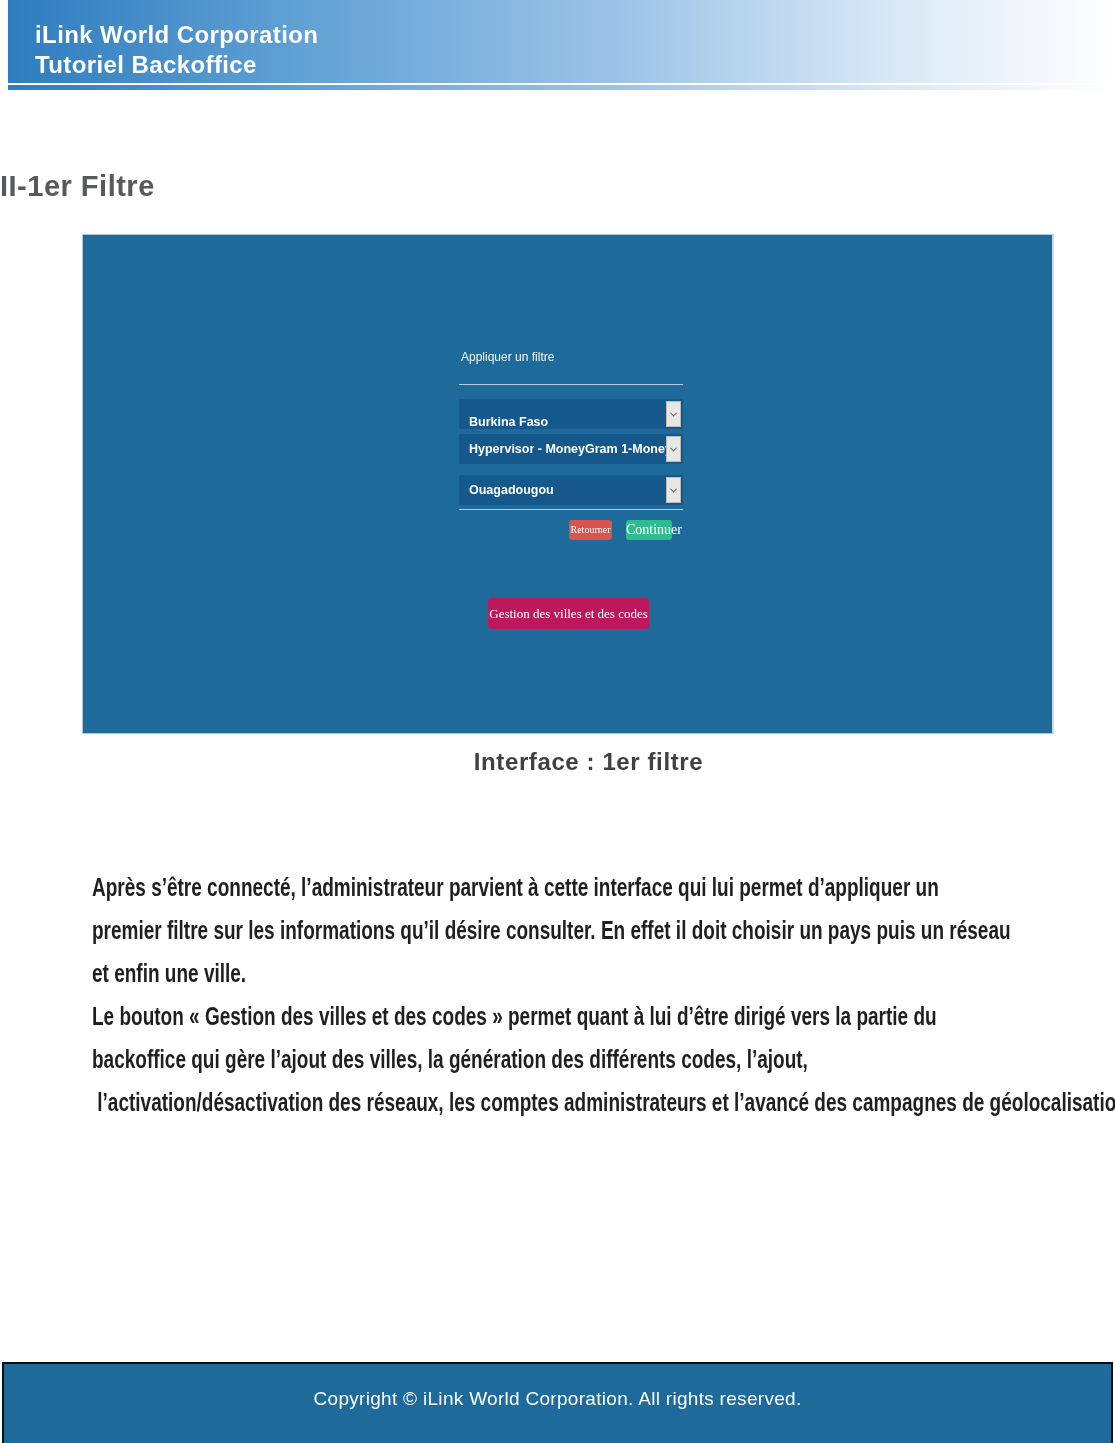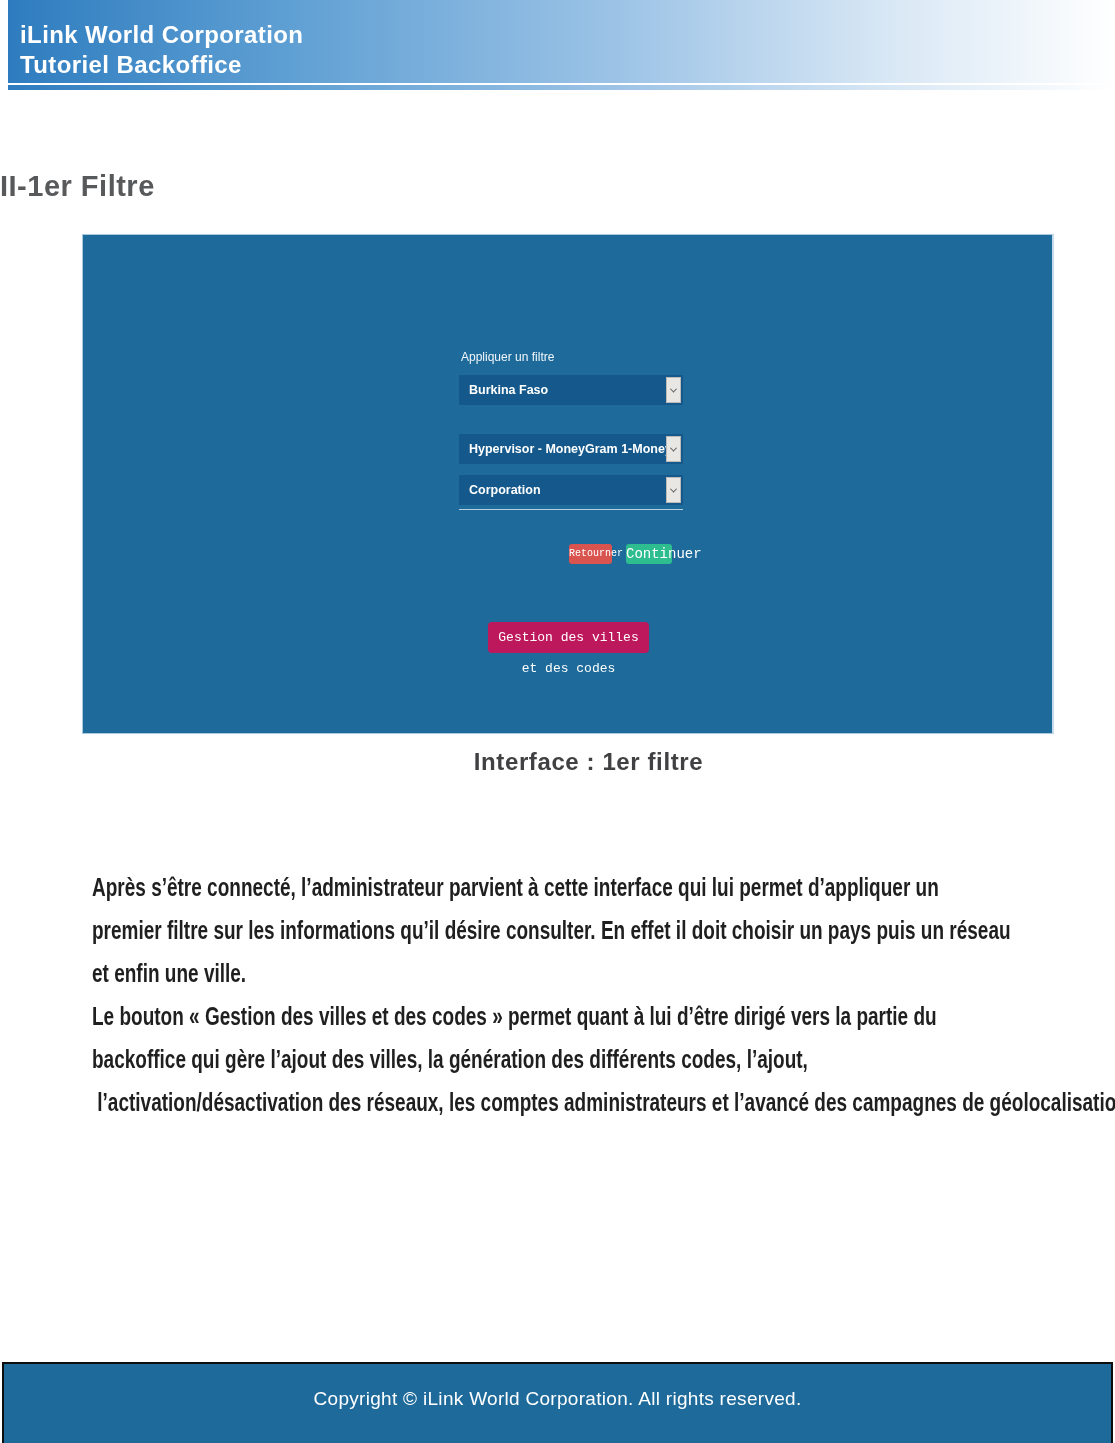--- a/index.html
+++ b/index.html
@@ -9,21 +9,21 @@
     position: relative;
     overflow: hidden;
     font-family: "Liberation Sans", sans-serif;
   }
 
   
   .header-band {
     position: absolute; left: 8px; top: 0; right: 0; height: 83px;
     background: linear-gradient(90deg, #2e7cbf 0%, #5e9fd3 25%, #9cc3e6 55%, #d9e8f5 80%, #ffffff 100%);
     color: #ffffff;
-    padding: 20px 0 0 12px;
+    padding: 20px 0 0 27px;
   }
   .header-band .h-line {
     font-size: 24px; font-weight: bold; letter-spacing: 0.4px; line-height: 30px;
   }
   .header-strip {
     position: absolute; left: 8px; top: 85px; right: 0; height: 5px;
     background: linear-gradient(90deg, #2e7cbf 0%, #5e9fd3 25%, #9cc3e6 55%, #d9e8f5 80%, #ffffff 100%);
   }
 
   
@@ -52,21 +52,21 @@
   }
   .divider.d1 { top: 149px; }
   .divider.d2 { top: 274px; }
 
   .select-box {
     position: absolute; left: 376px; width: 224px; height: 30px;
     background: #15598c;
     display: flex; align-items: center;
     cursor: default;
   }
-  .select-box.s1 { top: 140px; }
+  .select-box.s1 { top: 164px; align-items: flex-end; }
   .select-box.s2 { top: 199px; }
   .select-box.s3 { top: 240px; }
   .select-value {
     flex: 1;
     color: #ffffff; font-weight: bold; font-size: 12.5px;
     padding-left: 10px;
     white-space: nowrap; overflow: hidden;
   }
   .select-arrow {
     width: 15px; height: 26px; margin: 2px 2px 2px 0;
@@ -78,23 +78,22 @@
     width: 5px; height: 5px;
     border-right: 1.6px solid #555;
     border-bottom: 1.6px solid #555;
     transform: rotate(45deg) translate(-1px,-1px);
   }
 
   .btn {
     position: absolute;
     color: #ffffff; text-align: center;
     border: none; border-radius: 3px;
-    font-family: Liberation Mono, monospace;
+    font-family: Liberation Serif, serif;
     cursor: pointer;
-    margin-top: 24px;
   }
   .btn-back {
     left: 486px; top: 285px; width: 43px; height: 20px;
     background: #d9534f; font-size: 10px; line-height: 20px;
   }
   .btn-continue {
     left: 543px; top: 285px; width: 46px; height: 20px;
     background: #2ebd8e; font-size: 14px; line-height: 20px;
   }
   .btn-manage {
@@ -160,21 +159,21 @@
   </div>
 
   <div class="select-box s2">
     <span class="select-value">Hypervisor - MoneyGram 1-MoneyGram</span>
     <span class="select-arrow">
         <span class="chev"></span>
       </span>
   </div>
 
   <div class="select-box s3">
-    <span class="select-value">Corporation</span>
+    <span class="select-value">Ouagadougou</span>
     <span class="select-arrow">
         <span class="chev"></span>
       </span>
   </div>
 
   <div class="divider d2"></div>
 
   <button class="btn btn-back">Retourner</button>
   <button class="btn btn-continue">Continuer</button>
 

